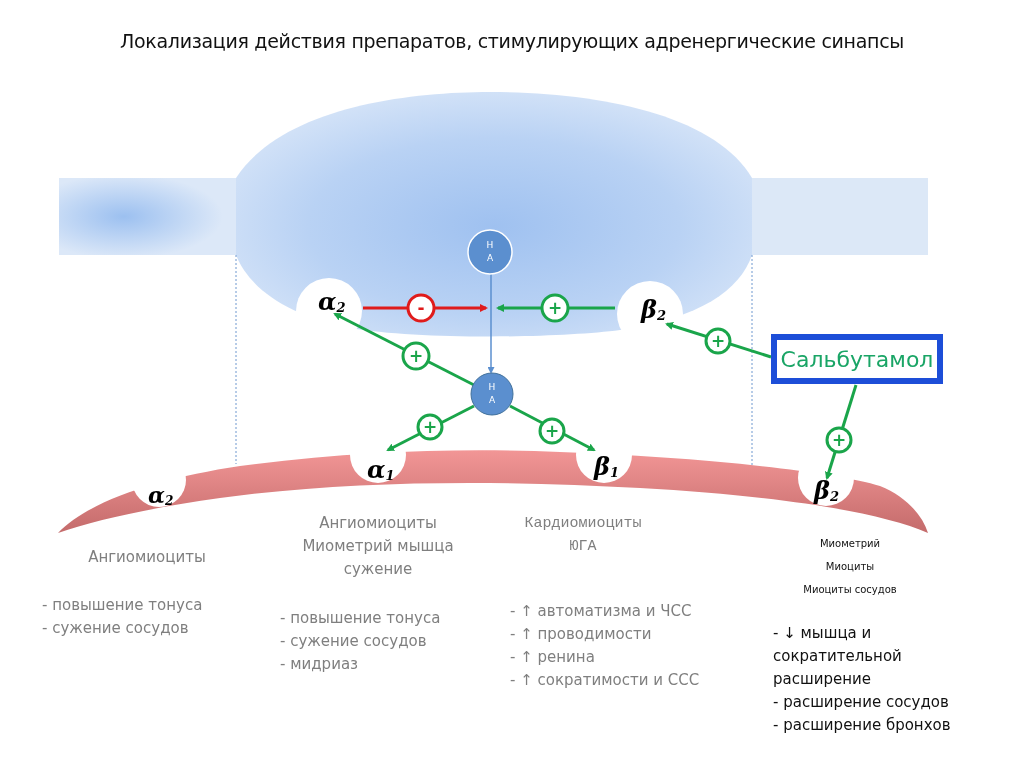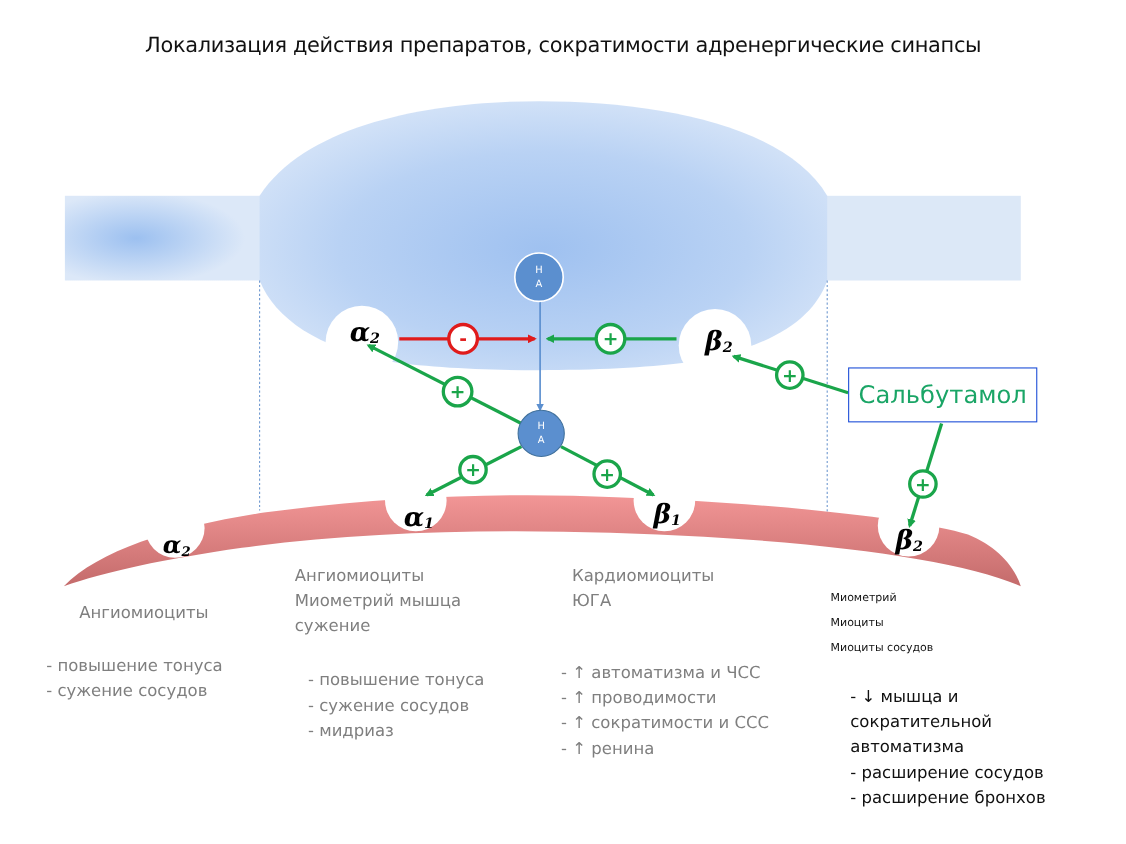--- a/index.html
+++ b/index.html
@@ -4,34 +4,34 @@
 <style>
   html, body { margin:0; padding:0; background:#ffffff; }
   body { width:1024px; height:767px; position:relative; overflow:hidden;
          font-family:"DejaVu Sans", sans-serif; }
   #stage { position:absolute; left:0; top:0; width:1024px; height:767px; }
   .title { position:absolute; left:0; top:30px; width:1024px; text-align:center;
            font-family:"DejaVu Sans", sans-serif; font-size:19px; color:#111; letter-spacing:-0.3px; }
   .txt { position:absolute; font-family:"DejaVu Sans", sans-serif; white-space:nowrap; }
   .gray { color:#7f7f7f; }
   .black { color:#111; }
-  .center { }
+  .center { text-align:center; }
   .lines div { line-height:23px; }
-  .sals { position:absolute; left:771px; top:334px; width:172px; height:50px; border:1px solid #1d4ed8;
+  .sals { position:absolute; left:771px; top:334px; width:172px; height:50px; border:6px solid #1d4ed8;
           background:#fff; box-sizing:border-box; display:flex; align-items:center; justify-content:center;
           font-size:22px; color:#1aa566; font-family:"DejaVu Sans", sans-serif; }
   svg text.rec { font-family:"DejaVu Serif", serif; font-style:italic; font-weight:bold; fill:#000; }
   svg text.na { font-family:"DejaVu Sans", sans-serif; fill:#ffffff; font-size:9px; }
   svg text.sign { font-family:"DejaVu Sans", sans-serif; font-weight:bold; font-size:17px; }
 </style>
 </head>
 <body>
 
 <div id="stage">
-  <div class="title">Локализация действия препаратов, сократимости адренергические синапсы</div>
+  <div class="title">Локализация действия препаратов, стимулирующих адренергические синапсы</div>
 
   <svg width="1024" height="767" style="position:absolute;left:0;top:0">
     <defs>
       <radialGradient id="gBulb" cx="0.5" cy="0.55" r="0.6">
         <stop offset="0" stop-color="#9fc1f0"></stop>
         <stop offset="0.6" stop-color="#b9d2f4"></stop>
         <stop offset="1" stop-color="#d7e5f8"></stop>
       </radialGradient>
       <radialGradient id="gAxonL" cx="0.36" cy="0.5" r="0.55">
         <stop offset="0" stop-color="#9cc0f0"></stop>
@@ -143,36 +143,36 @@
     <div>Ангиомиоциты</div>
     <div>Миометрий мышца</div>
     <div>сужение</div>
   </div>
   <div class="txt gray lines" style="left:280px;top:607px;font-size:15px;">
     <div>- повышение тонуса</div>
     <div>- сужение сосудов</div>
     <div>- мидриаз</div>
   </div>
 
-  <div class="txt gray center lines" style="left:520px;top:512px;width:190px;font-size:15px;">
+  <div class="txt gray center lines" style="left:488px;top:512px;width:190px;font-size:15px;font-family:Liberation Mono, monospace;">
     <div>Кардиомиоциты</div>
     <div>ЮГА</div>
   </div>
   <div class="txt gray lines" style="left:510px;top:584px;font-size:15px;margin-top:16px;">
     <div>- ↑ автоматизма и ЧСС</div>
     <div>- ↑ проводимости</div>
+    <div>- ↑ ренина</div>
     <div>- ↑ сократимости и ССС</div>
-    <div>- ↑ ренина</div>
   </div>
 
   <div class="txt black center lines" style="left:755px;top:532px;width:190px;font-size:10px;">
     <div>Миометрий</div>
     <div>Миоциты</div>
     <div>Миоциты сосудов</div>
   </div>
   <div class="txt black lines" style="left:773px;top:622px;font-size:15px;">
     <div>- ↓ мышца и</div>
     <div>сократительной</div>
-    <div>автоматизма</div>
+    <div>расширение</div>
     <div>- расширение сосудов</div>
     <div>- расширение бронхов</div>
   </div>
 </div>
 
 </body></html>

